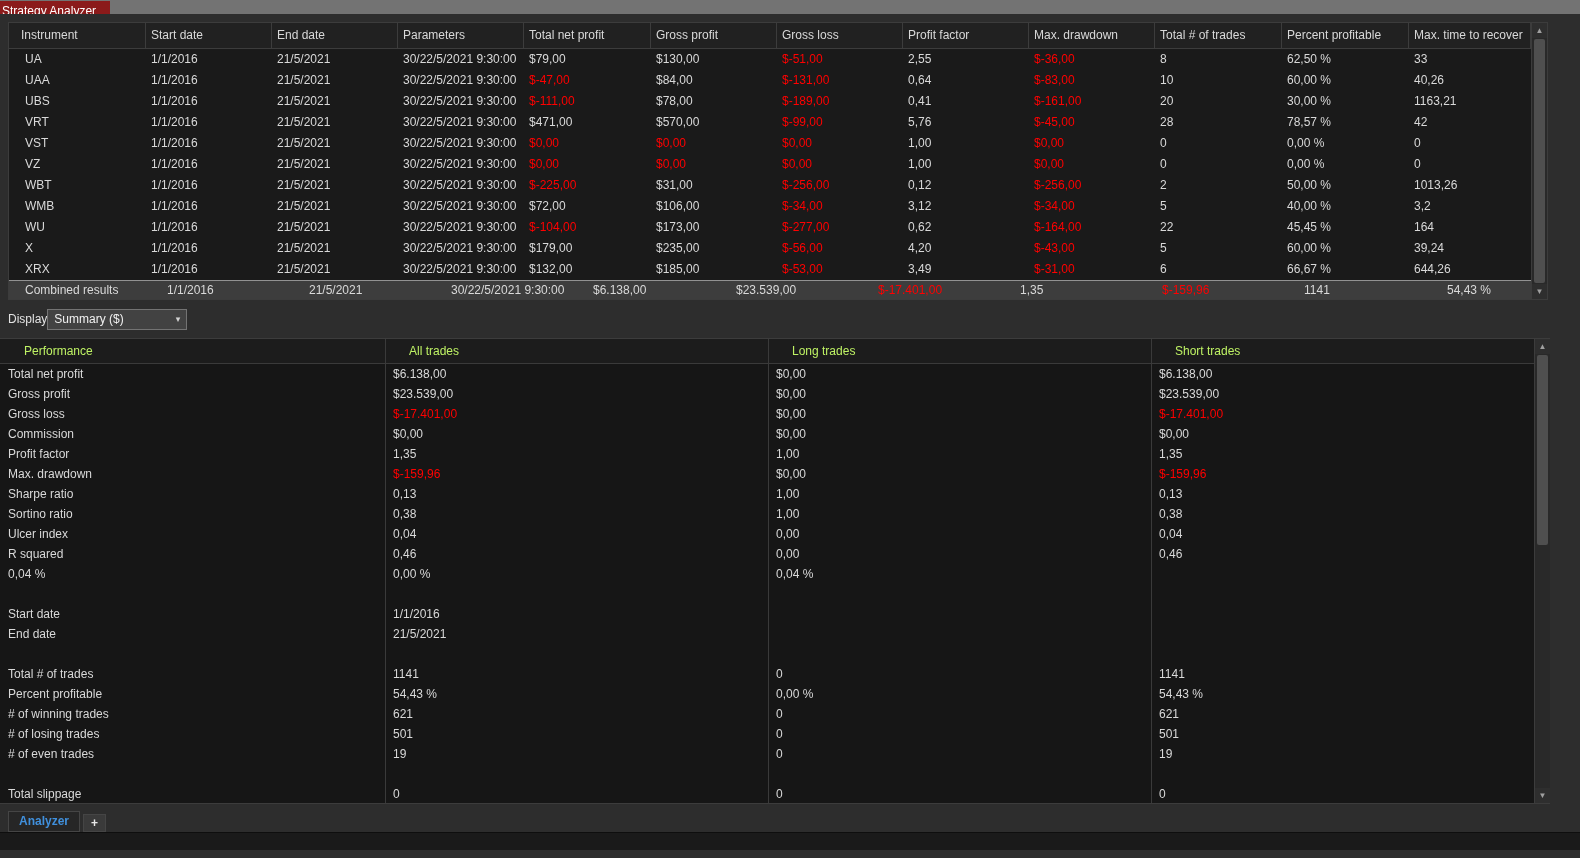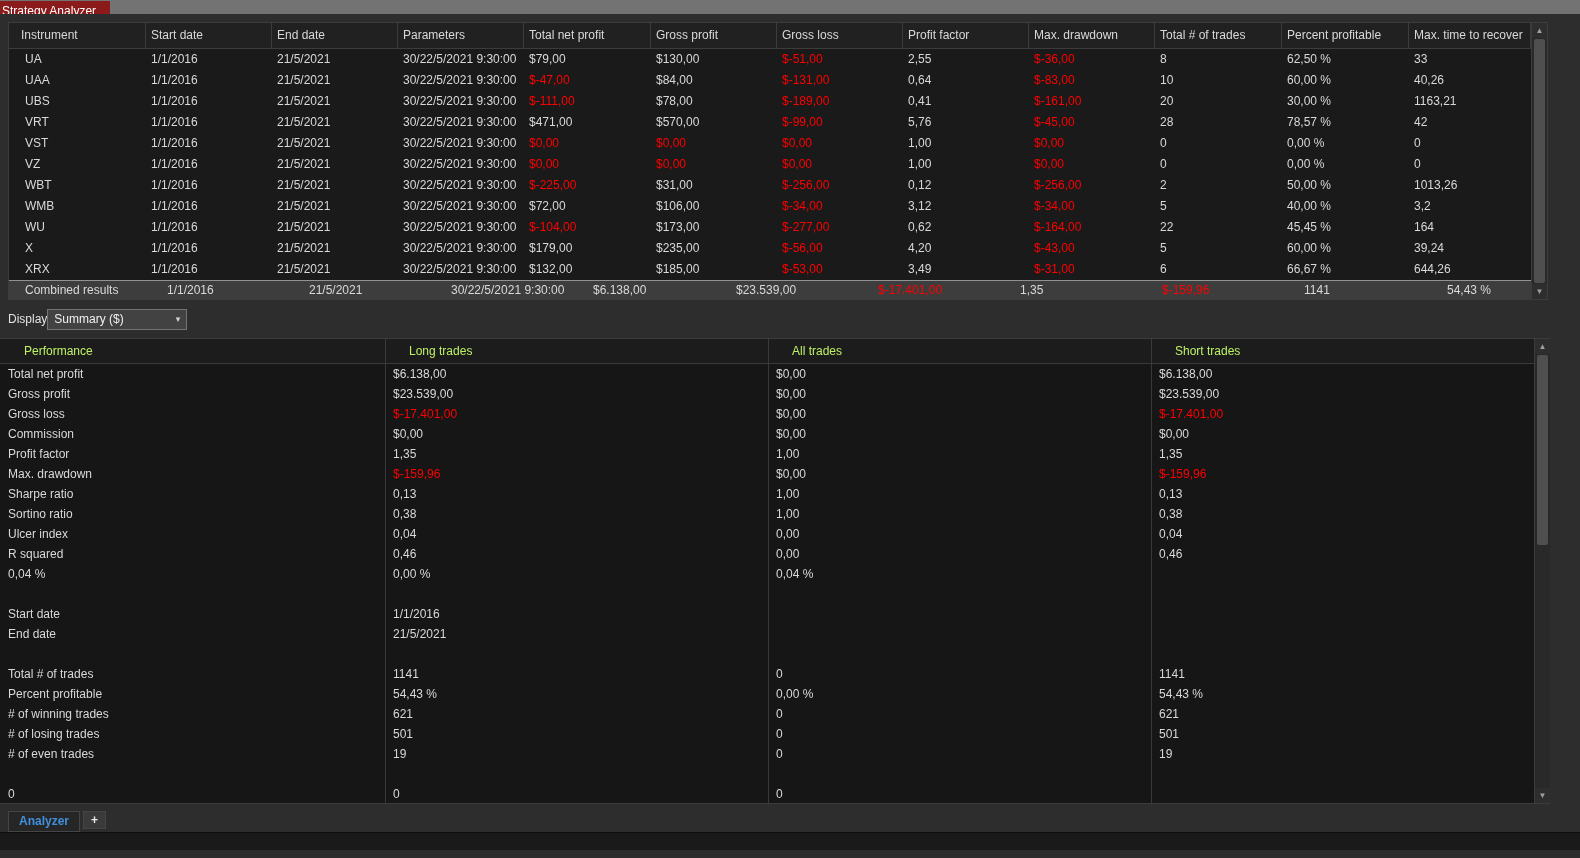--- a/index.html
+++ b/index.html
@@ -85,21 +85,21 @@
   }
   .perf-table { position: absolute; left: 0; top: 0; right: 16px; bottom: 0; overflow: hidden; }
   .pgrid { display: grid; grid-template-columns: 385px 383px 383px 1fr; }
   .vline { position: absolute; top: 0; bottom: 0; width: 1px; background: #3a3a3a; z-index: 2; }
   .v1 { left: 385px; } .v2 { left: 768px; } .v3 { left: 1151px; }
   .perf-header { height: 25px; background: #1c1c1c; border-bottom: 1px solid #3a3a3a; }
   .phcell { line-height: 24px; padding-left: 24px; color: #bef264; white-space: nowrap; overflow: hidden; }
   .prow { height: 20px; line-height: 20px; }
   .pcell { padding-left: 8px; white-space: nowrap; overflow: hidden; }
   
-  .bottom-tabbar { display: flex; align-items: flex-start; gap: 3px; margin: 7px 0 0 8px; height: 21px; }
+  .bottom-tabbar { display: flex; align-items: flex-end; gap: 3px; margin: 7px 0 0 8px; height: 21px; }
   .btab {
     height: 21px; line-height: 19px; padding: 0 10px;
     background: #262626; border: 1px solid #454545; color: #bdbdbd;
   }
   .btab.active { color: var(--tab-blue); font-weight: bold; }
   .btab.plus {
     height: 18px; line-height: 16px; padding: 0 7px;
     background: #3a3a3a; color: #e8e8e8; font-weight: bold;
   }
   .bottom-strip { height: 18px; margin-top: 0; background: #1a1a1a; border-top: 1px solid #0e0e0e; }
@@ -319,22 +319,22 @@
     </div>
   </div>
 
   <div class="perf-wrap">
     <div class="perf-table">
       <div class="vline v1"></div>
       <div class="vline v2"></div>
       <div class="vline v3"></div>
       <div class="perf-header pgrid">
           <div class="phcell">Performance</div>
+          <div class="phcell">All trades</div>
           <div class="phcell">Long trades</div>
-          <div class="phcell">All trades</div>
           <div class="phcell">Short trades</div>
         </div>
       <div class="perf-body">
           <div class="prow pgrid">
             <div class="pcell plabel">Total net profit</div>
             <div class="pcell">$6.138,00</div>
             <div class="pcell">$0,00</div>
             <div class="pcell">$6.138,00</div>
           </div>
           <div class="prow pgrid">
@@ -450,20 +450,21 @@
             <div class="pcell">0</div>
             <div class="pcell">19</div>
           </div>
           <div class="prow pgrid">
             <div class="pcell plabel"></div>
             <div class="pcell"></div>
             <div class="pcell"></div>
             <div class="pcell"></div>
           </div>
           <div class="prow pgrid">
+            <div class="pcell plabel">Total slippage</div>
             <div class="pcell">0</div>
             <div class="pcell">0</div>
             <div class="pcell">0</div>
           </div>
         </div>
     </div>
     <div class="vscroll">
       <div class="sb-btn top">
           <span>▲</span>
         </div>

